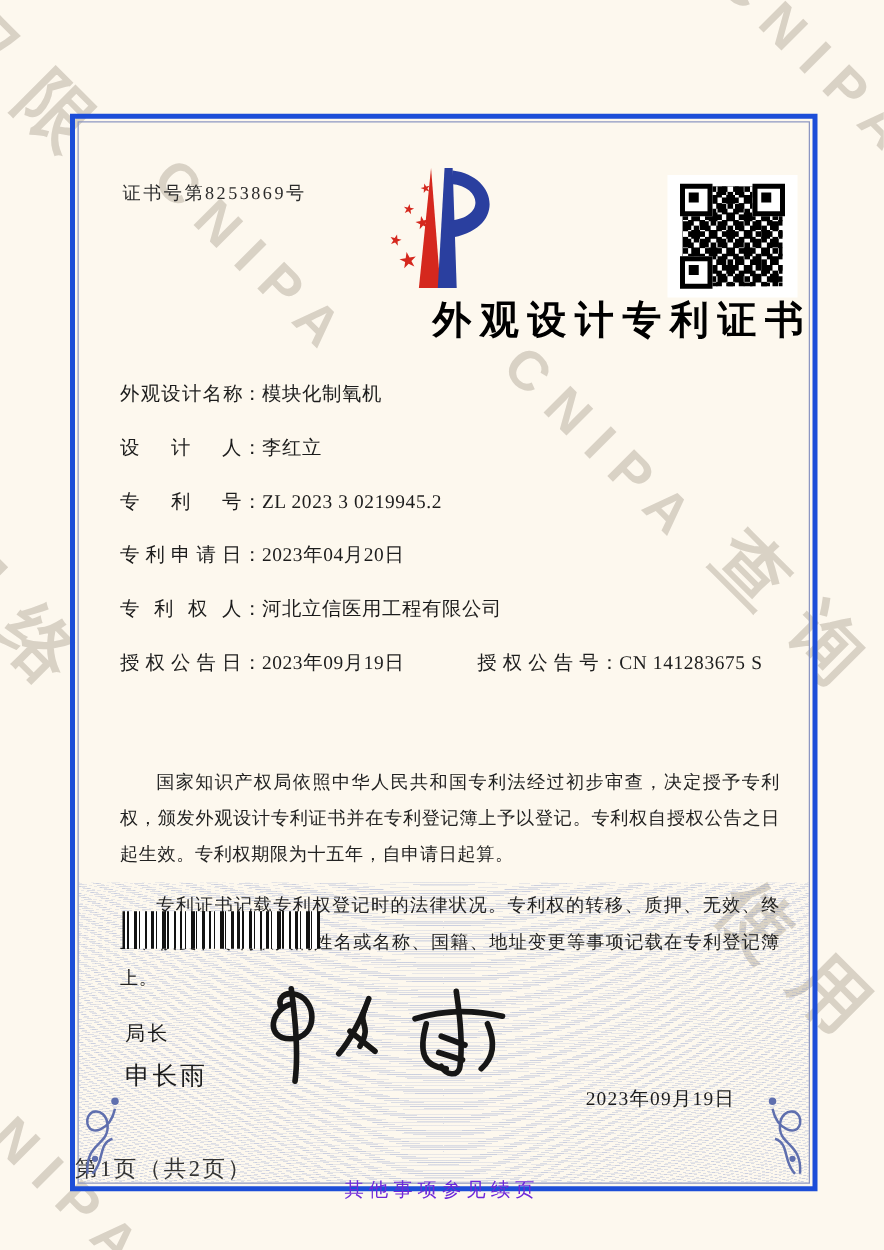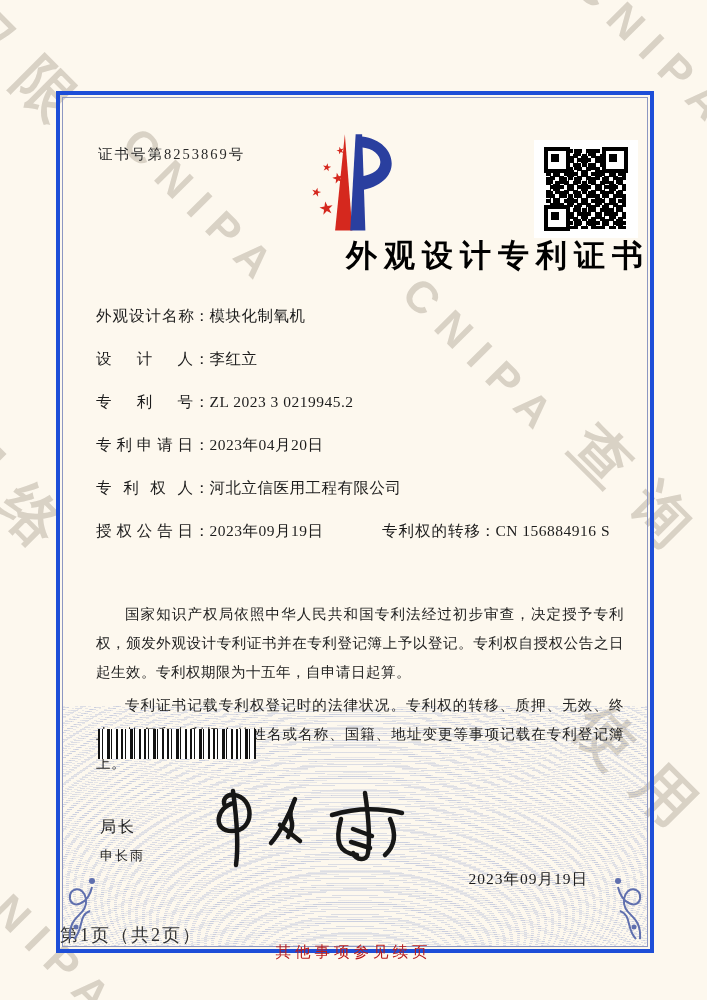--- a/index.html
+++ b/index.html
@@ -72,40 +72,40 @@
   }
   .colon{display:inline-block;vertical-align:top;}
   .val{display:inline-block;letter-spacing:0.5px;vertical-align:top;white-space:normal;}
   .pair{display:inline-block;vertical-align:top;}
   .pair-1{width:282px;}
   
   .body-text{
     position:absolute;left:36px;top:505px;width:528px;
     font-size:14.5px;line-height:29px;letter-spacing:0.5px;color:#222;text-align:justify;
   }
-  .body-text p{margin:0 0 4px 0;text-indent:2em;}
+  .body-text p{margin:12px 0 4px 0;text-indent:2em;}
   
   .barcode{
     position:absolute;left:38px;top:634px;width:158px;height:30px;
     background:repeating-linear-gradient(90deg,
       #121212 0 2px,#fff 2px 4px,#121212 4px 5px,#fff 5px 9px,
       #121212 9px 12px,#fff 12px 13px,#121212 13px 14px,#fff 14px 18px,
       #121212 18px 20px,#fff 20px 23px);
   }
   .sig-title{position:absolute;left:40px;top:722px;font-size:16px;letter-spacing:2px;text-align:right;}
-  .sig-name{position:absolute;left:40px;top:752px;font-size:13px;letter-spacing:2px;}
+  .sig-name{position:absolute;left:40px;top:752px;font-size:20px;letter-spacing:2px;}
   .sig-hand{position:absolute;left:140px;top:688px;width:240px;height:90px;}
   .grant-date{position:absolute;right:62px;top:774px;font-size:15.5px;letter-spacing:1px;}
   .page-no{position:absolute;left:0;top:828px;width:100%;text-align:left;font-size:18px;letter-spacing:2px;color:#333;}
   .ornament{position:absolute;width:42px;height:84px;z-index:3;}
   .orn-l{left:4px;bottom:6px;}
   .orn-r{right:4px;bottom:6px;transform:scaleX(-1);}
   .footer-note{
     position:absolute;left:0;top:942px;width:100%;text-align:center;z-index:2;
-    font-size:15.5px;letter-spacing:4px;color:#b91c1c;
+    font-size:15.5px;letter-spacing:4px;color:#6d28d9;
   }
 </style>
 </head>
 <body>
 
 <span class="wm wm-cn wm1">仅限</span>
 <span class="wm wm-en wm2">CNIPA</span>
 <span class="wm wm-en wm3">CNIPA</span>
 <span class="wm wm-en wm4">CNIPA</span>
 <span class="wm wm-cn wm5">网络</span>
@@ -162,21 +162,21 @@
       <span class="lbl">专利申请日</span><span class="colon">：</span><span class="val">2023年04月20日</span>
     </div>
     <div class="row">
       <span class="lbl">专利权人</span><span class="colon">：</span><span class="val">河北立信医用工程有限公司</span>
     </div>
     <div class="row">
       <span class="pair pair-1">
         <span class="lbl">授权公告日</span><span class="colon">：</span><span class="val">2023年09月19日</span>
       </span>
       <span class="pair">
-        <span class="lbl">专利权的转移</span><span class="colon">：</span><span class="val">CN 156884916 S</span>
+        <span class="lbl">授权公告号</span><span class="colon">：</span><span class="val">CN 141283675 S</span>
       </span>
     </div>
   </div>
 
   <div class="body-text">
     <p>国家知识产权局依照中华人民共和国专利法经过初步审查，决定授予专利权，颁发外观设计专利证书并在专利登记簿上予以登记。专利权自授权公告之日起生效。专利权期限为十五年，自申请日起算。</p>
     <p>专利证书记载专利权登记时的法律状况。专利权的转移、质押、无效、终止、恢复和专利权人的姓名或名称、国籍、地址变更等事项记载在专利登记簿上。</p>
   </div>
 
   <div class="barcode"></div>

